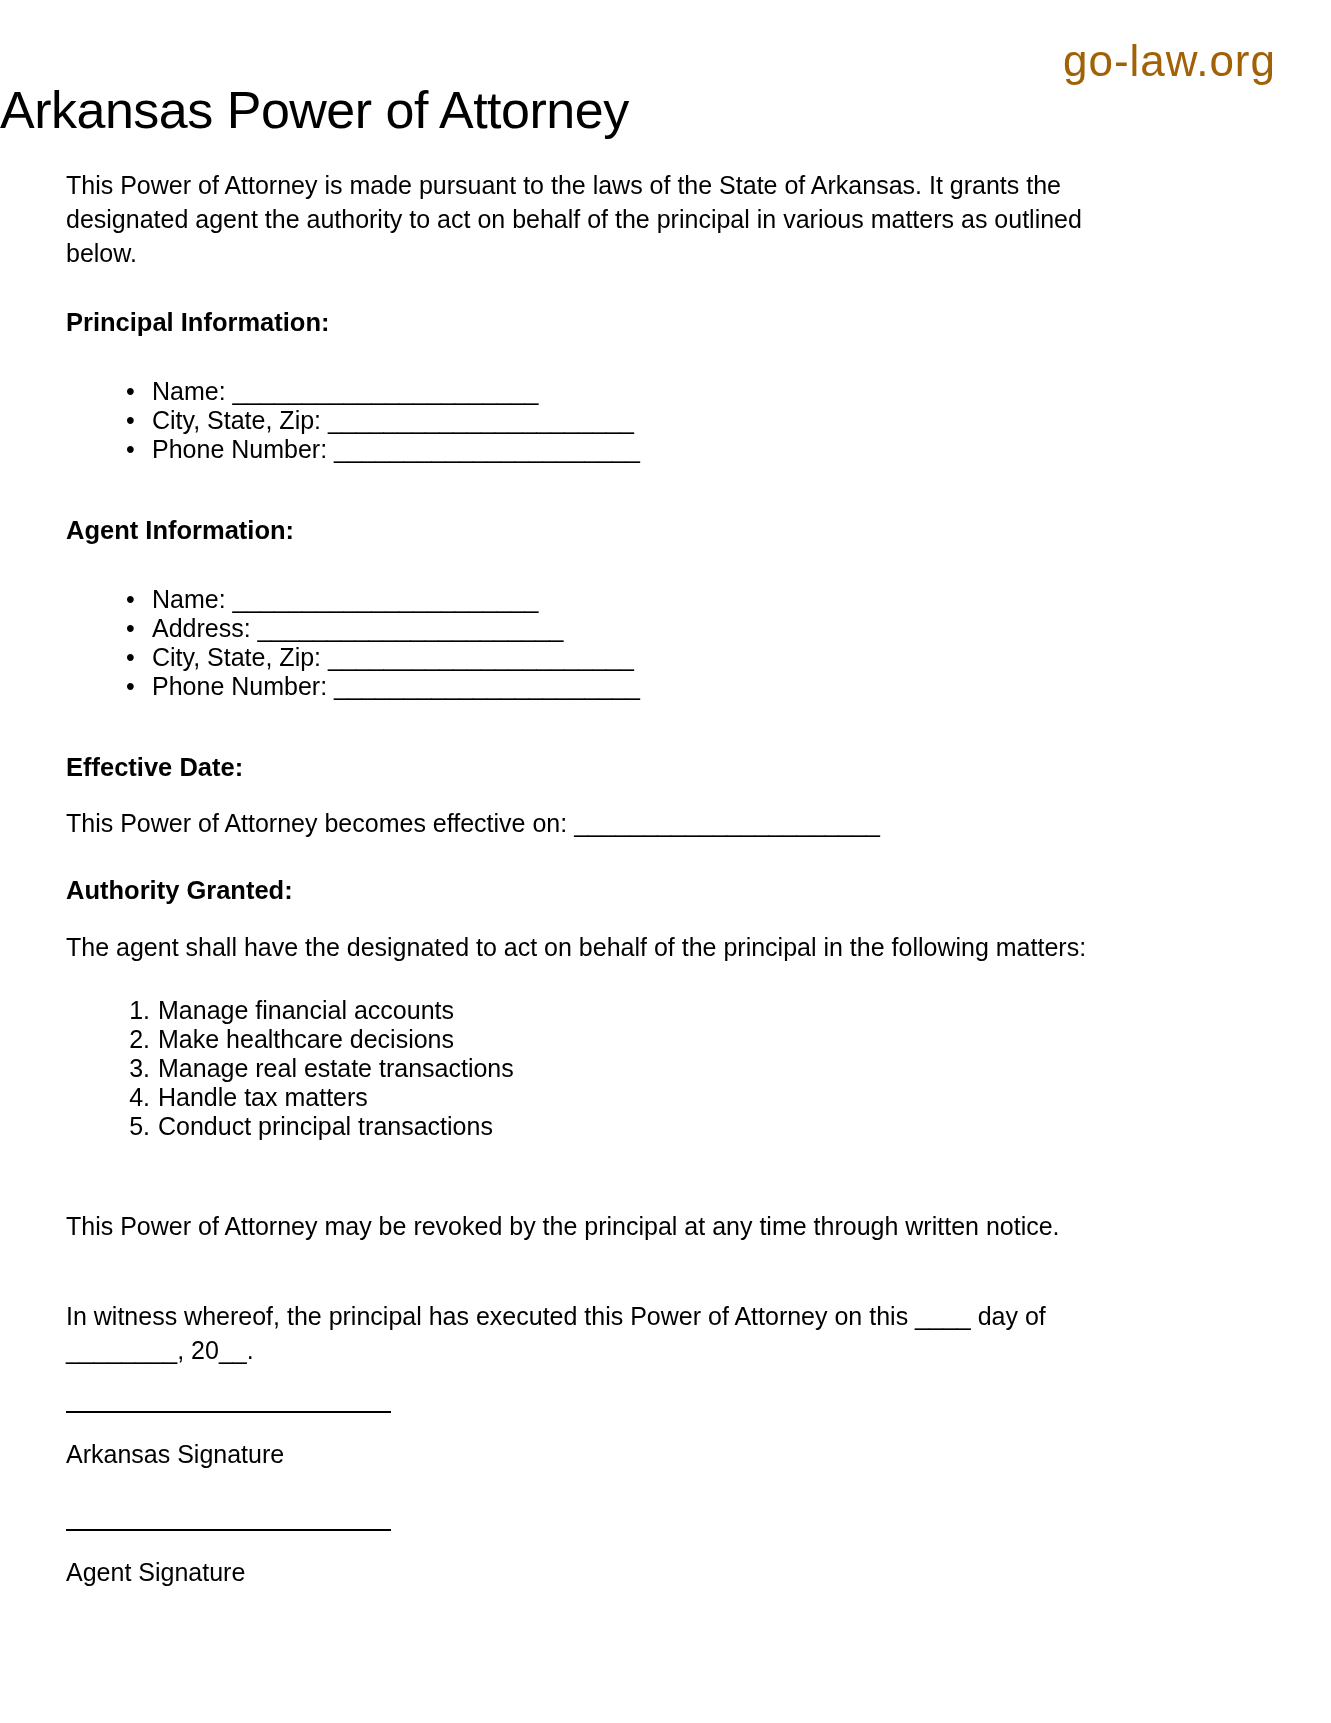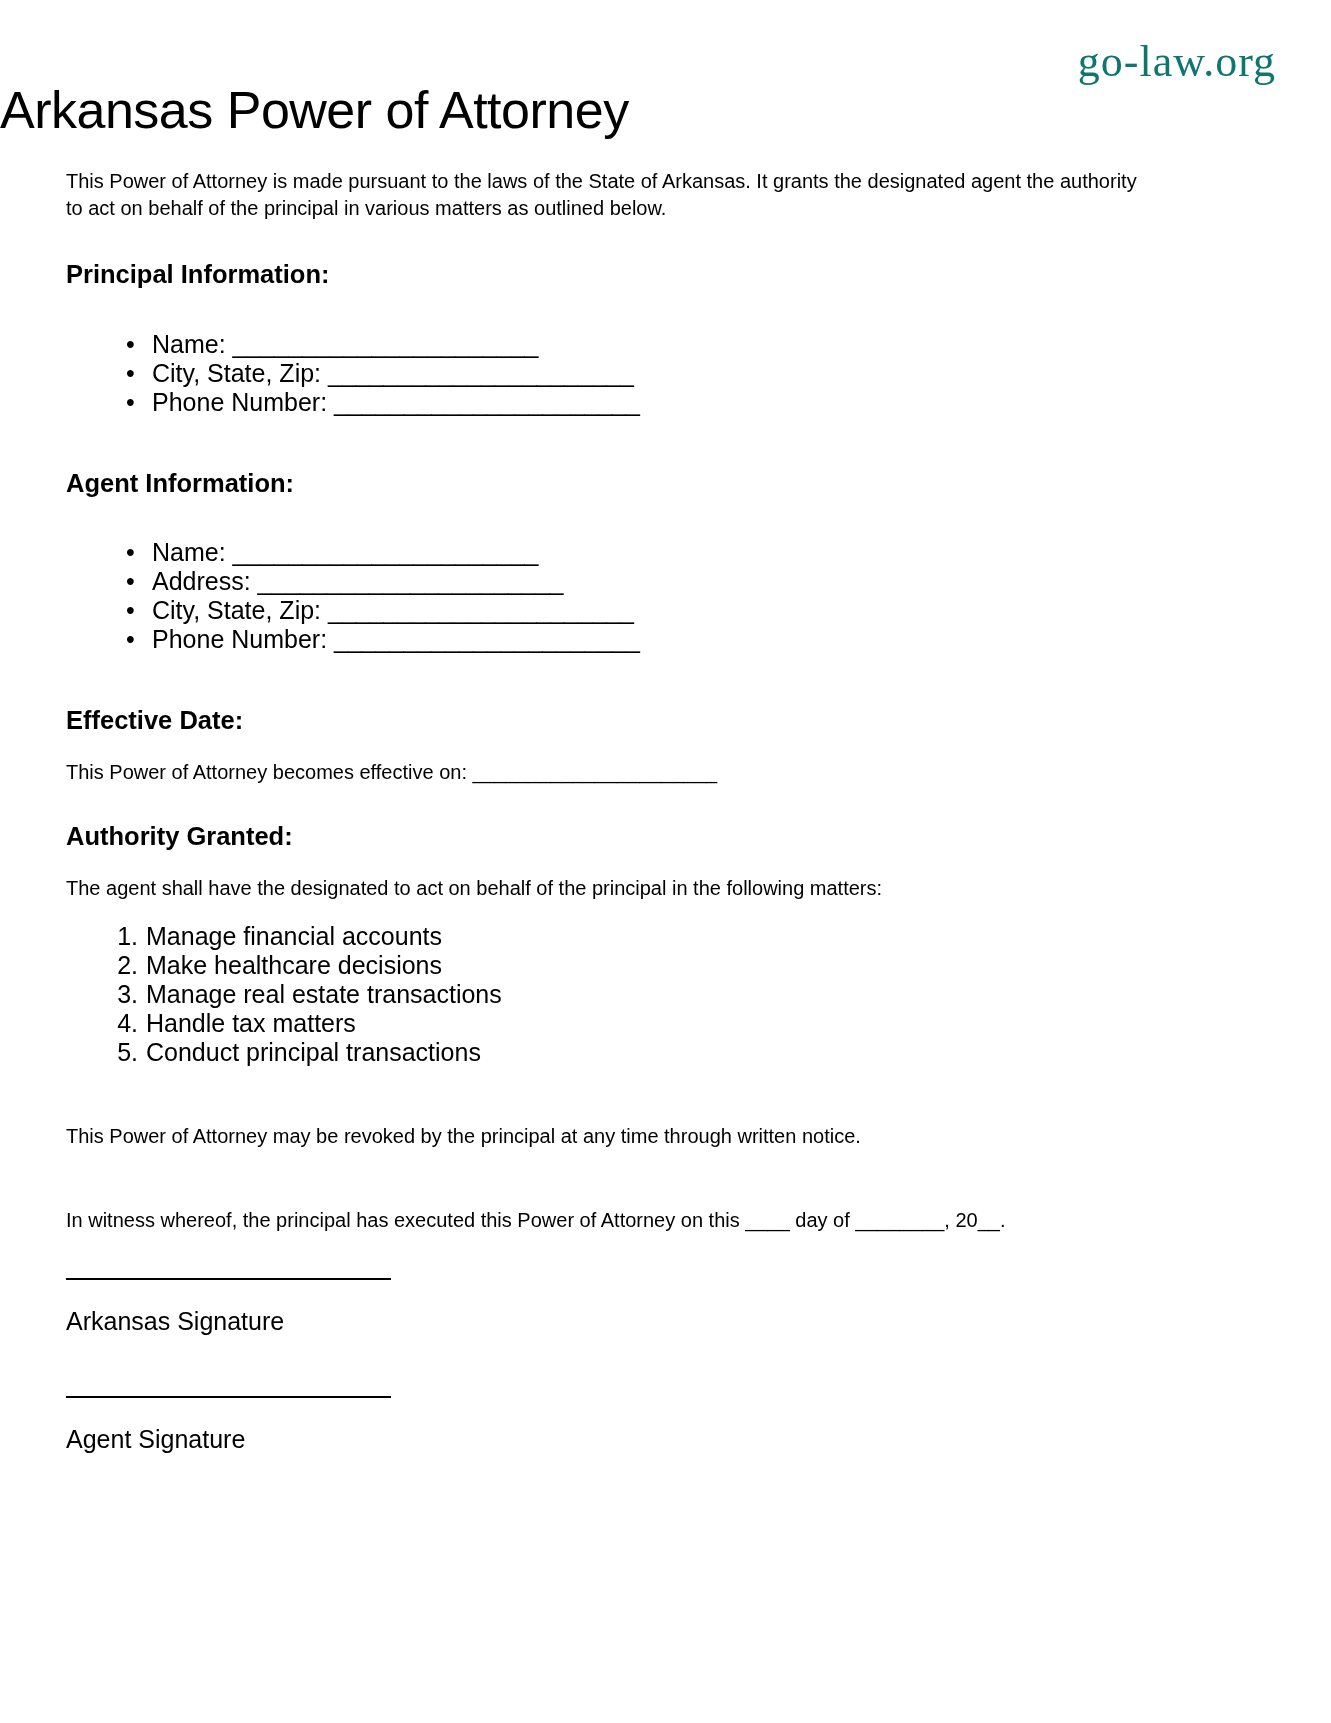--- a/index.html
+++ b/index.html
@@ -20,24 +20,24 @@
     width: 1331px;
     height: 1723px;
     box-sizing: border-box;
     padding: 0;
     background: #ffffff;
   }
   .watermark {
     position: absolute;
     top: 36px;
     right: 55px;
-    font-family: Liberation Serif, serif;
+    font-family: Liberation Sans, sans-serif;
     font-size: 44px;
     letter-spacing: 1px;
-    color: #0f766e;
+    color: #a16207;
     white-space: nowrap;
   }
   .content {
     position: absolute;
     left: 66px;
     top: 0;
     width: 1090px;
   }
   h1.doc-title {
     font-family: "Liberation Sans Narrow", "Liberation Sans", sans-serif;
@@ -52,21 +52,21 @@
     line-height: 1.1;
     white-space: nowrap;
   }
   .body-wrap {
     position: absolute;
     top: 168px;
     left: 0;
     width: 1085px;
   }
   p.para {
-    font-size: 20px;
+    font-size: 25px;
     line-height: 1.36;
     margin: 0 0 0 0;
     padding: 0;
     text-align: left;
   }
   .gap-intro { height: 36px; }
   h2.section {
     font-size: 25.5px;
     font-weight: bold;
     margin: 0;
@@ -89,21 +89,21 @@
     white-space: nowrap;
   }
   ul.fields li::before {
     content: "\2022";
     position: absolute;
     left: 6px;
     top: 0;
   }
   ol.authority {
     list-style: none;
-    margin: 0;
+    margin: 12px;
     padding: 0 0 0 38px;
     counter-reset: auth;
   }
   ol.authority li {
     font-size: 25px;
     line-height: 1.16;
     position: relative;
     padding-left: 42px;
     counter-increment: auth;
     white-space: nowrap;

